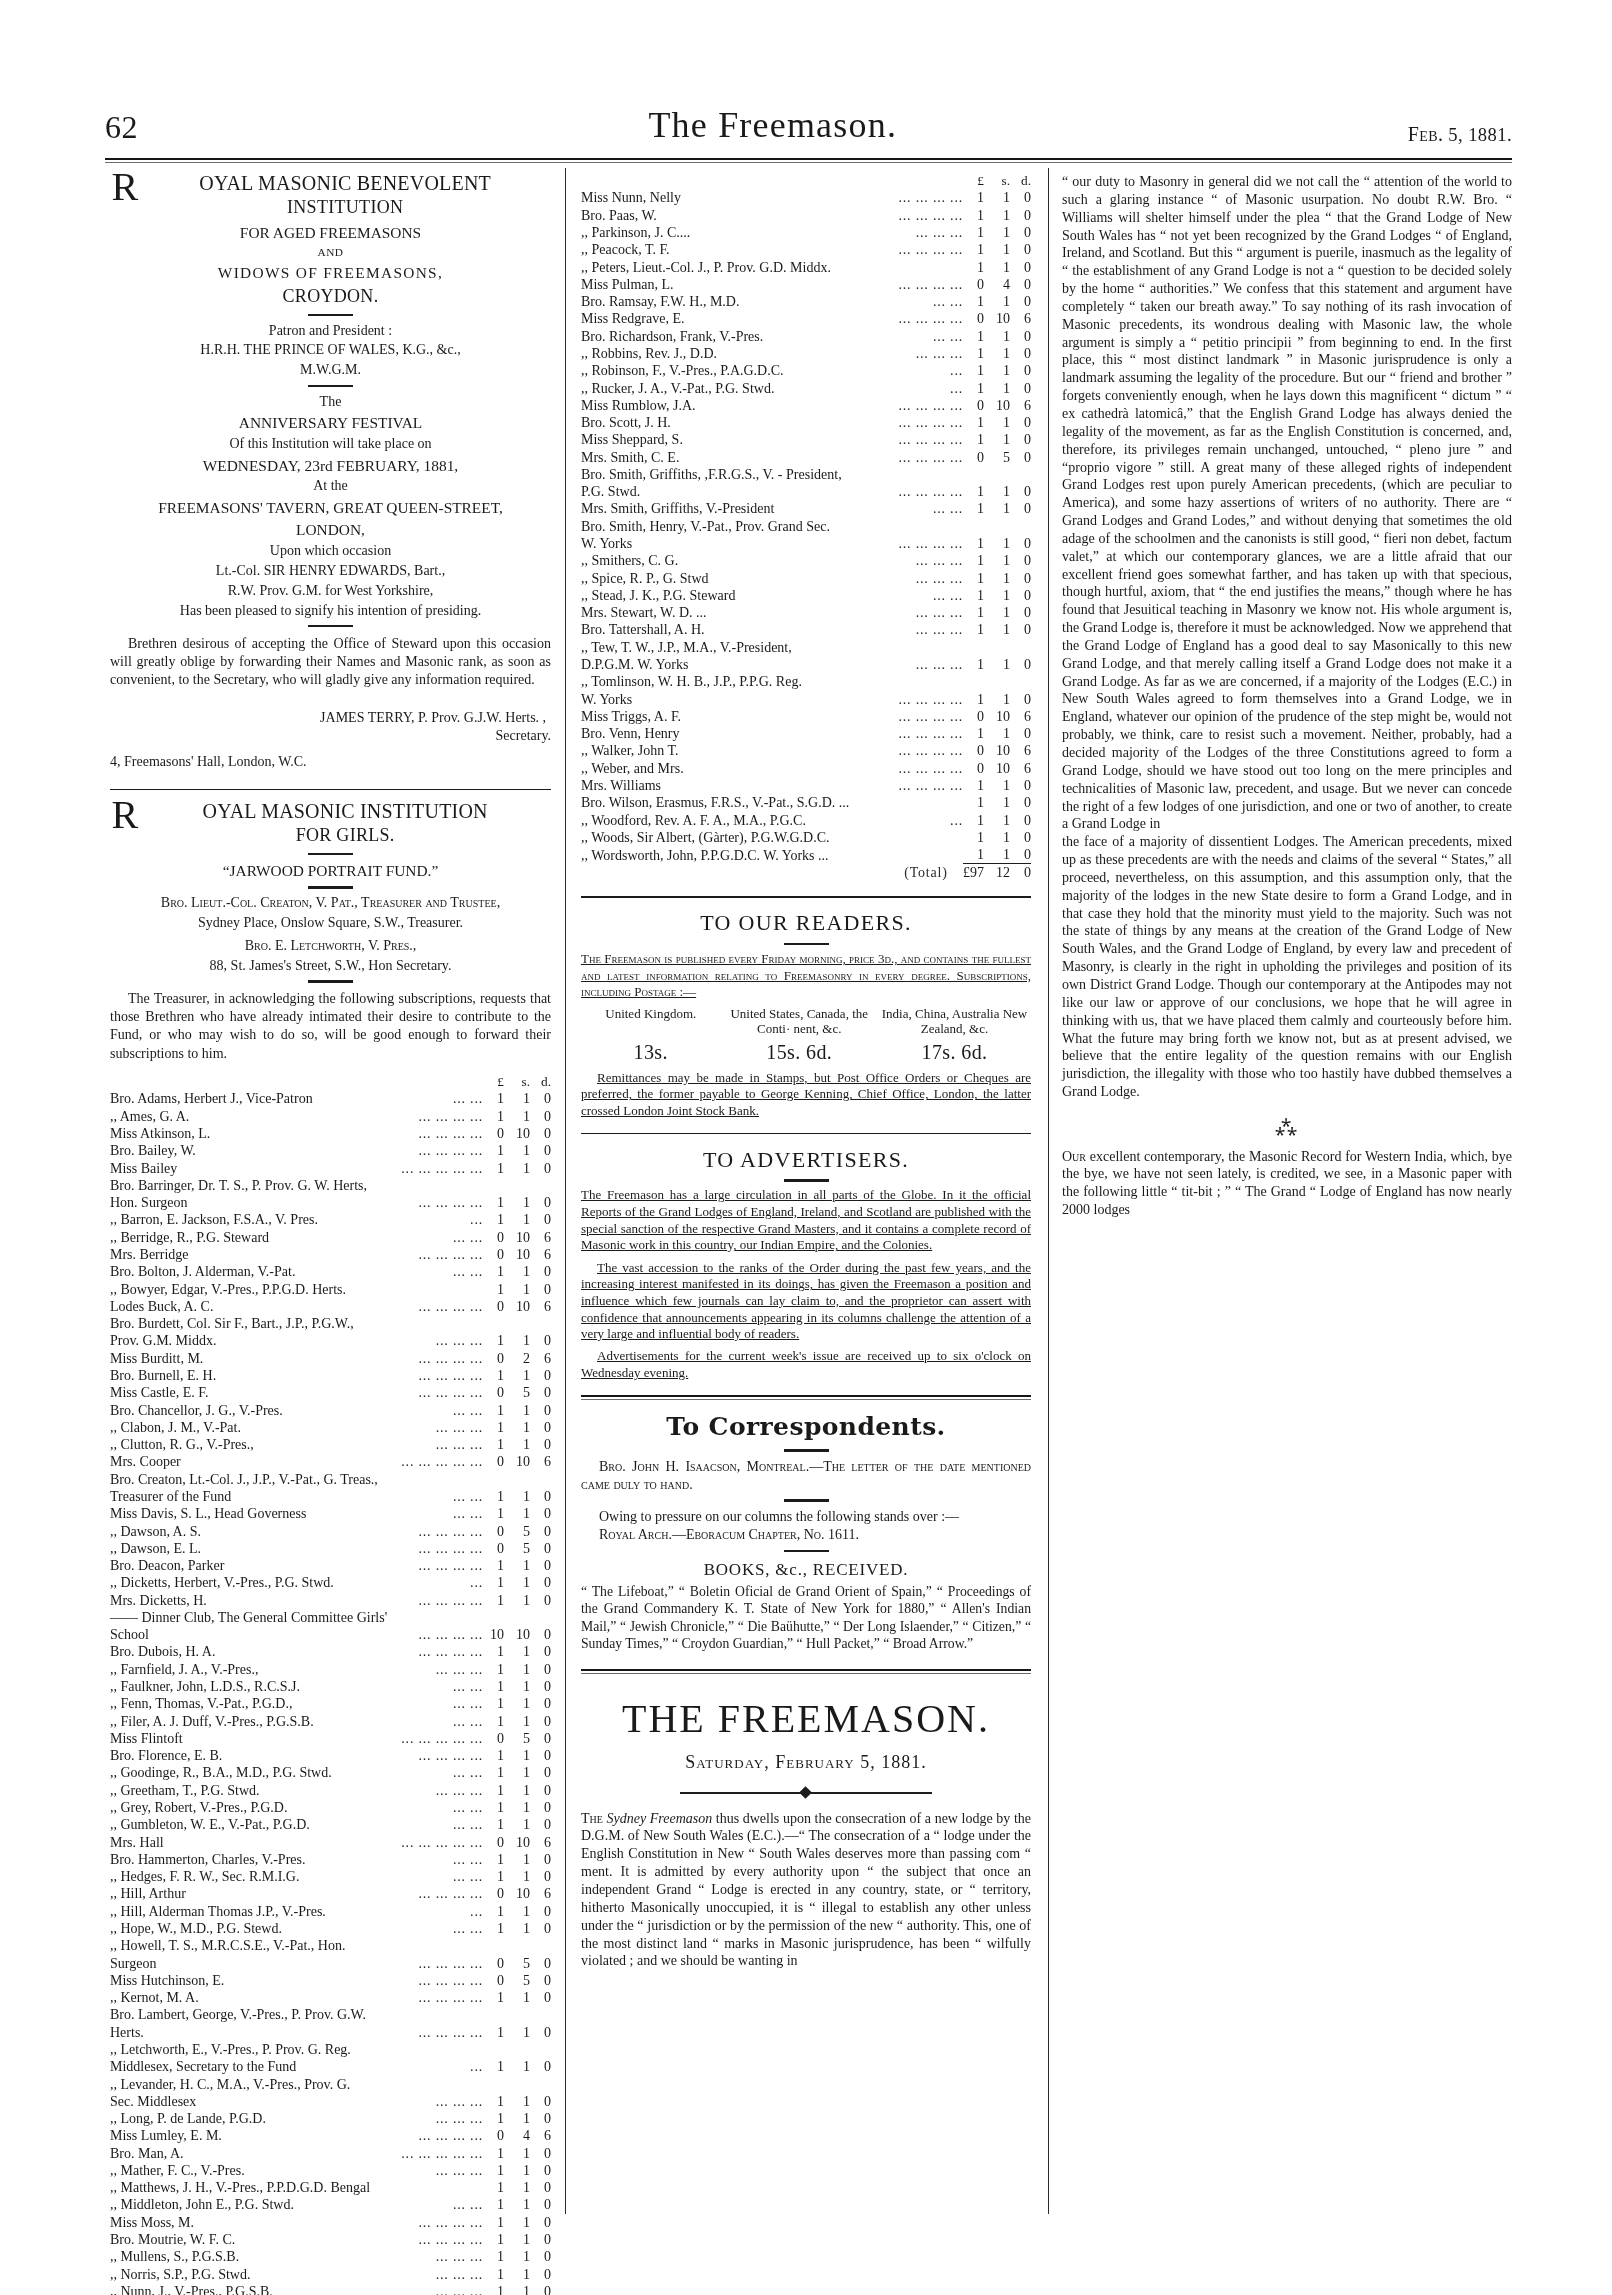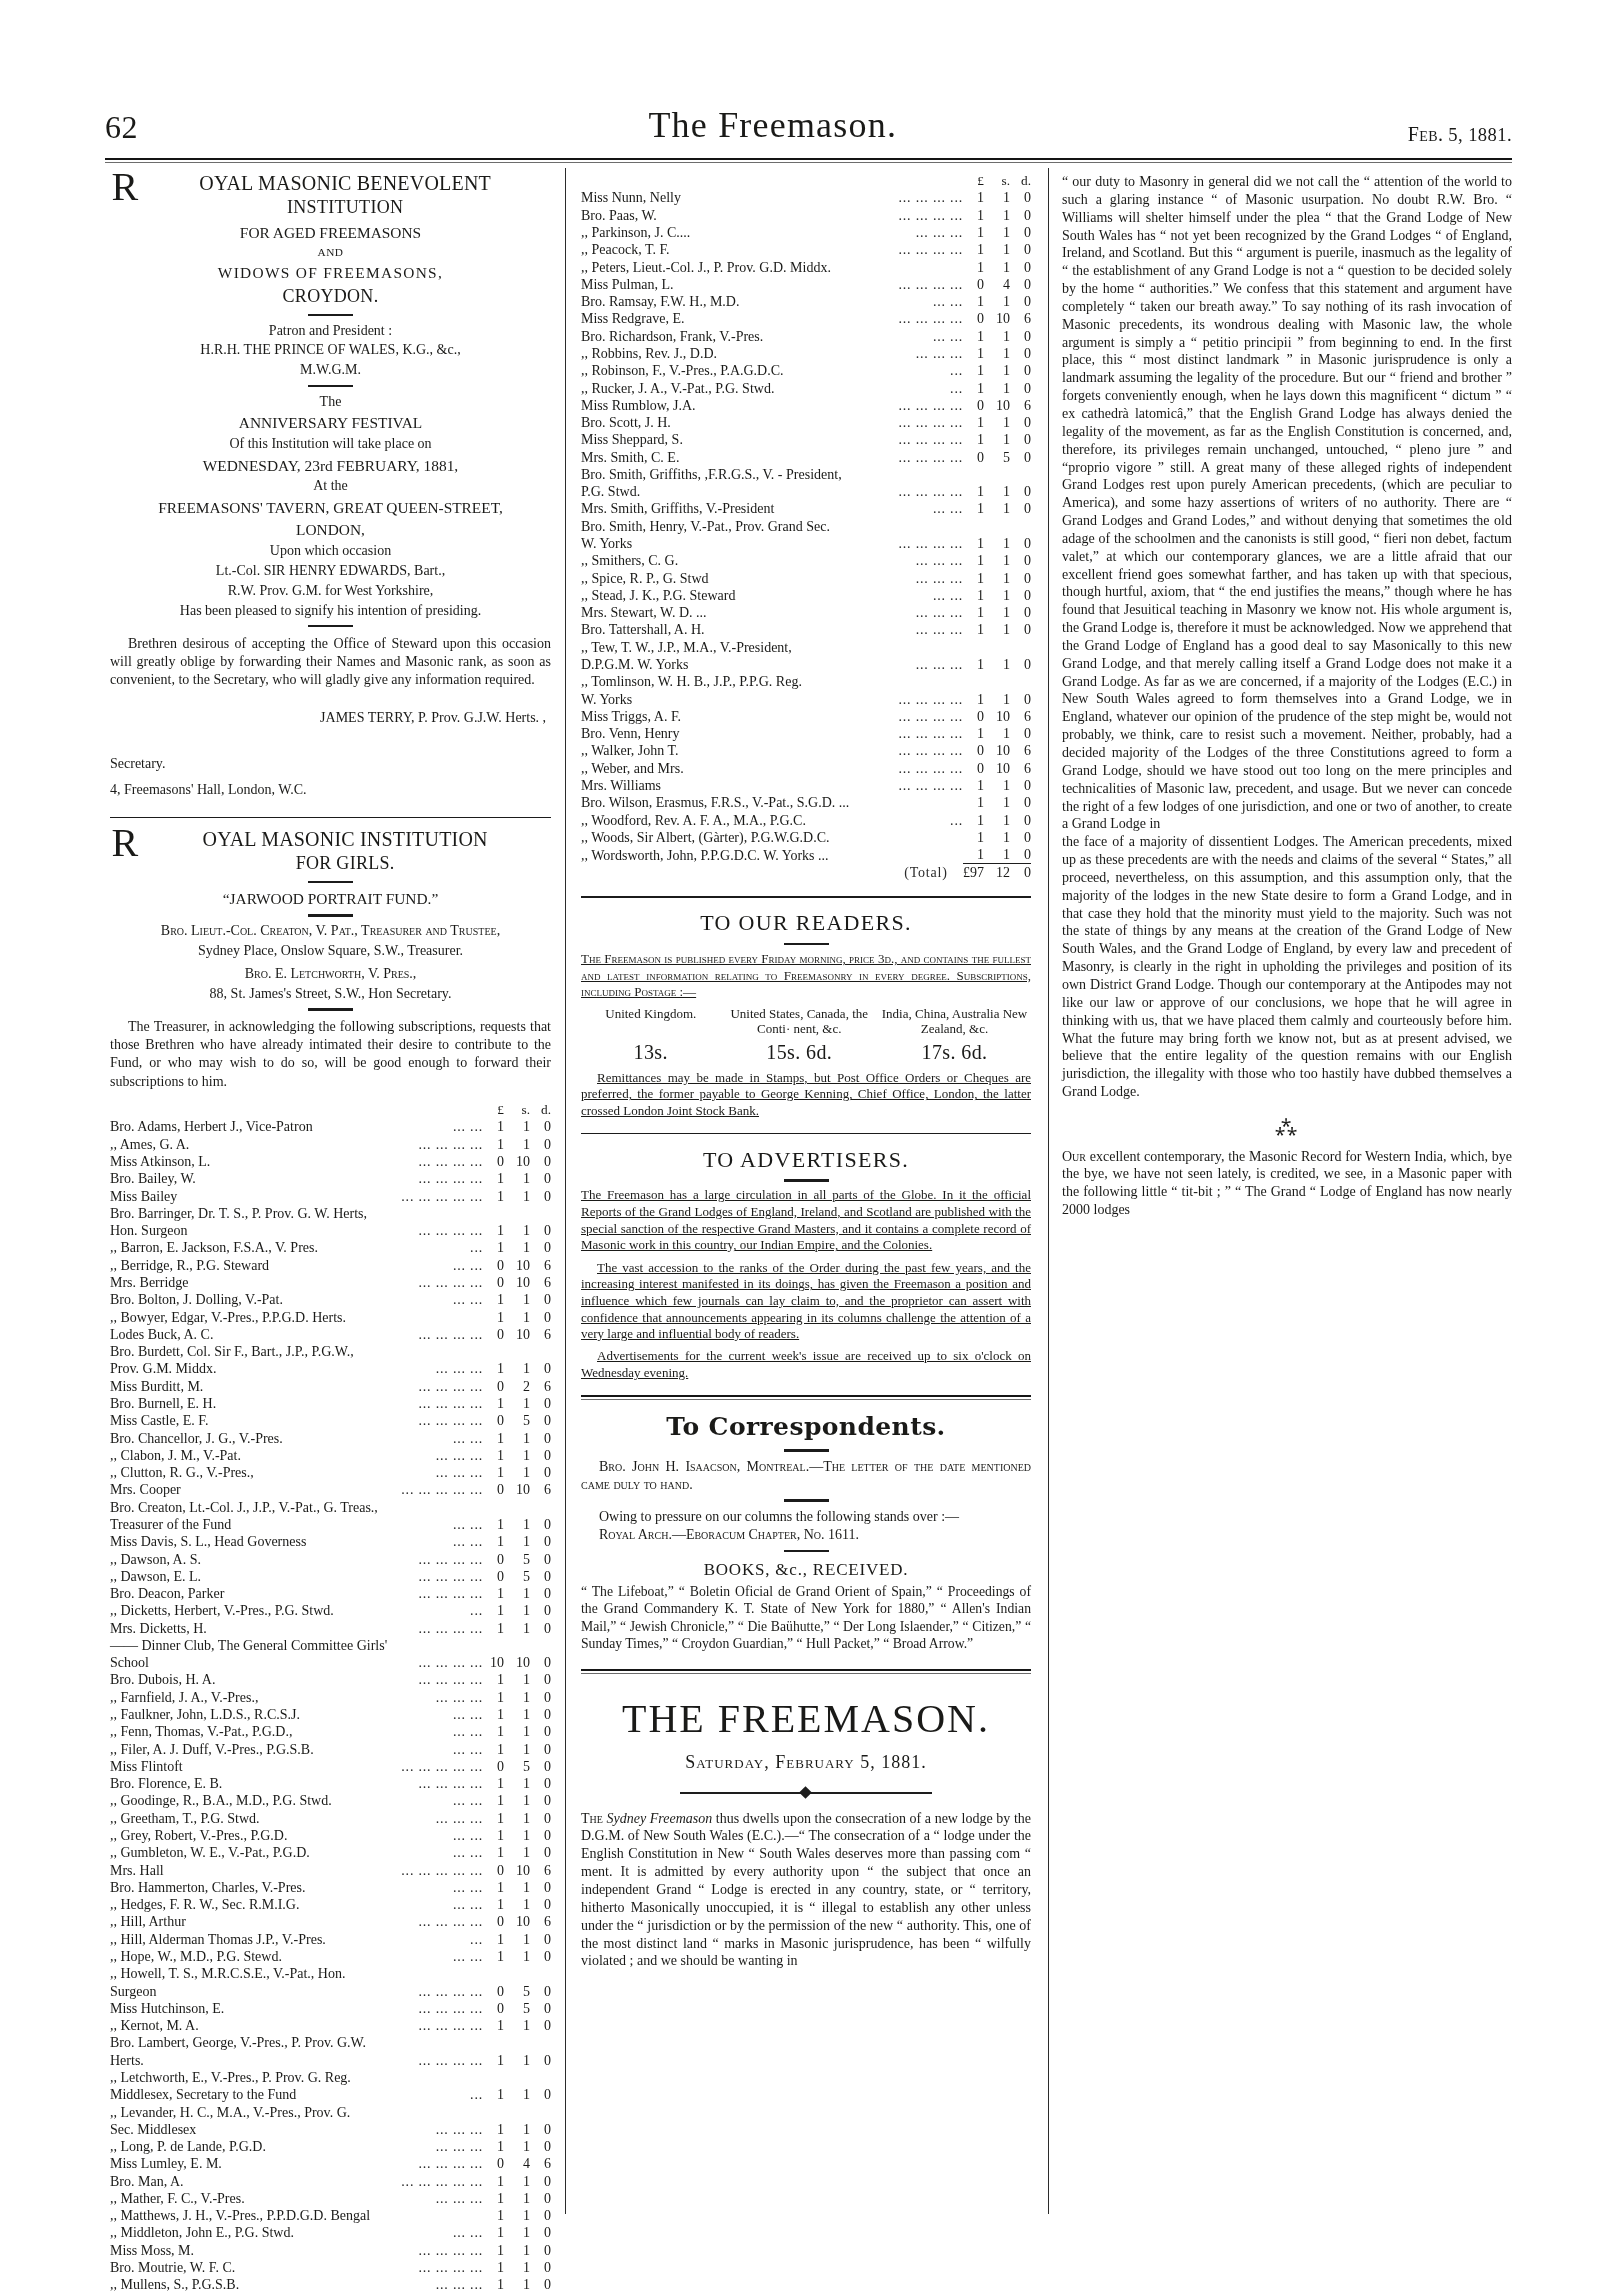--- a/index.html
+++ b/index.html
@@ -151,21 +151,21 @@
       <div class="adline-sm">At the</div>
       <div class="adline">FREEMASONS' TAVERN, GREAT QUEEN-STREET,</div>
       <div class="adline">LONDON,</div>
       <div class="adline-sm">Upon which occasion</div>
       <div class="adline-sm">Lt.-Col. SIR HENRY EDWARDS, Bart.,</div>
       <div class="adline-sm">R.W. Prov. G.M. for West Yorkshire,</div>
       <div class="adline-sm">Has been pleased to signify his intention of presiding.</div>
       <div class="hr-short"></div>
       <div class="adbody">Brethren desirous of accepting the Office of Steward upon this occasion will greatly oblige by forwarding their Names and Masonic rank, as soon as convenient, to the Secretary, who will gladly give any information required.</div>
       <div style="margin-top:20px; font-size:14px; text-align:right; padding-right:4.9px;">JAMES TERRY, P. Prov. G.J.W. Herts. ,</div>
-      <div style="font-size:14px; margin-top:28px;">Secretary.</div>
+      <div style="font-size:14px; text-align:right;">Secretary.</div>
       <div style="margin-top:8px; font-size:14px;">4, Freemasons' Hall, London, W.C.</div>
     </div>
 
     <div class="hr-full" style="margin-top:18px;"></div>
 
     <div>
       <div class="adtitle"><span class="dcap">R</span><span>OYAL MASONIC INSTITUTION</span></div>
       <div class="adsub">FOR GIRLS.</div>
       <div class="hr-short"></div>
       <div class="adline">“JARWOOD  PORTRAIT  FUND.”</div>
@@ -251,21 +251,21 @@
             <td class="v3">6</td>
           </tr>
           <tr>
             <td class="nm">Mrs. Berridge</td>
             <td class="dots">...        ...        ...        ...</td>
             <td class="v1">0</td>
             <td class="v2">10</td>
             <td class="v3">6</td>
           </tr>
           <tr>
-            <td class="nm">Bro. Bolton, J. Dolling, V.-Pat.</td>
+            <td class="nm">Bro. Bolton, J. Alderman, V.-Pat.</td>
             <td class="dots">...        ...</td>
             <td class="v1">1</td>
             <td class="v2">1</td>
             <td class="v3">0</td>
           </tr>
           <tr>
             <td class="nm">,,    Bowyer, Edgar, V.-Pres., P.P.G.D. Herts.</td>
             <td class="dots"></td>
             <td class="v1">1</td>
             <td class="v2">1</td>

